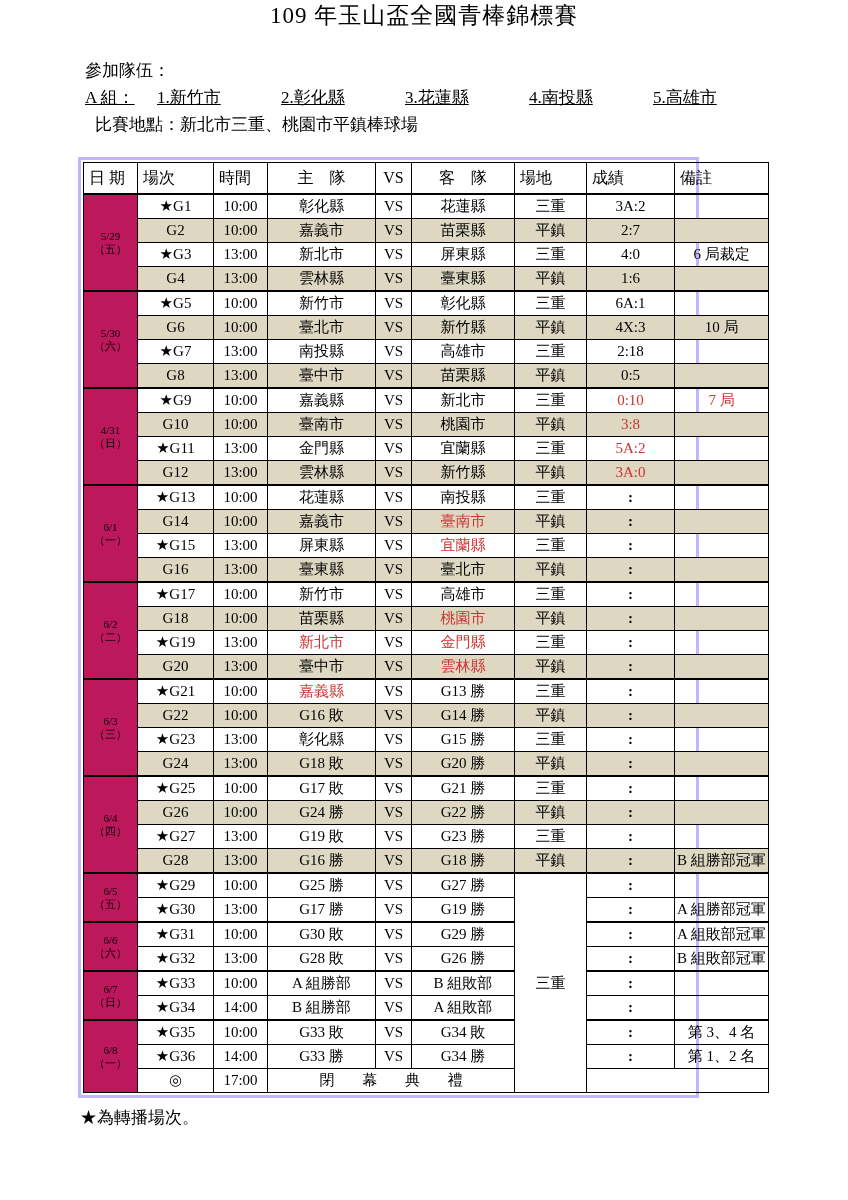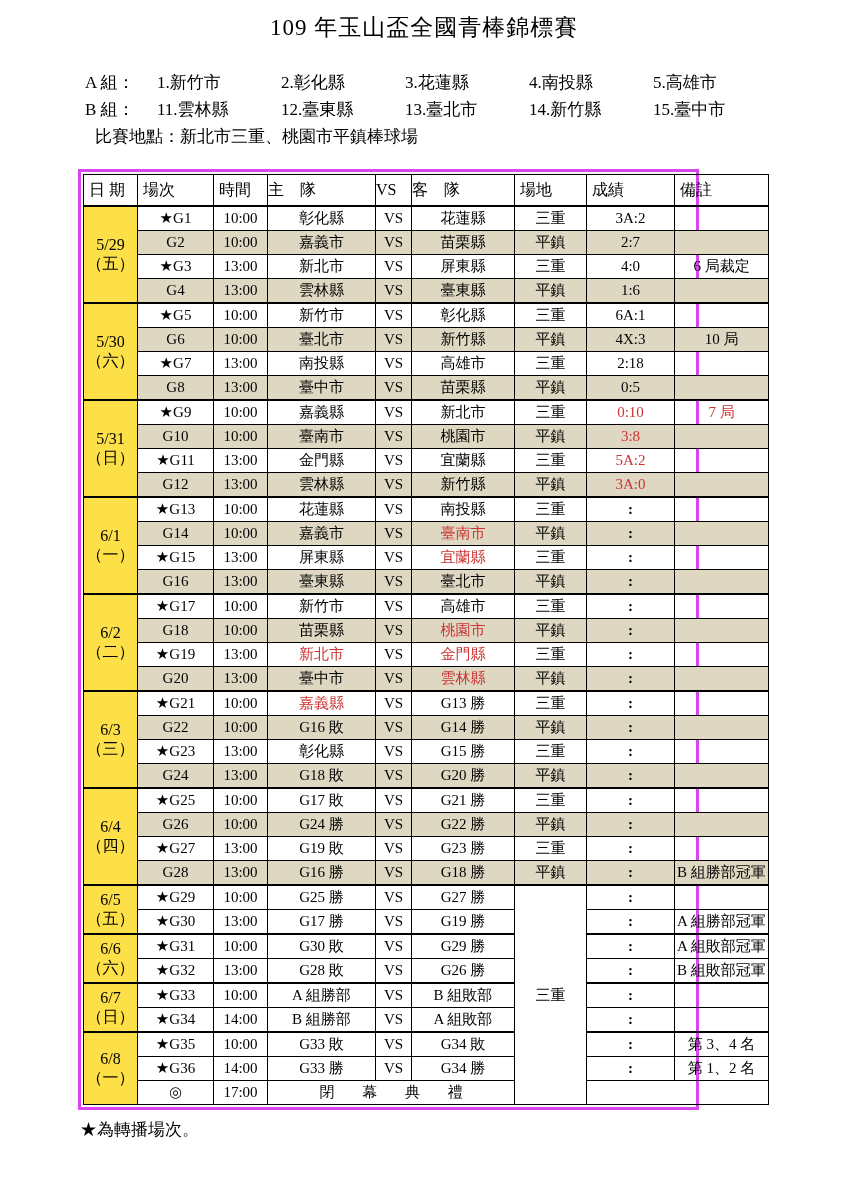--- a/index.html
+++ b/index.html
@@ -3,81 +3,74 @@
 <meta charset="utf-8">
 <style>
   html,body { margin:0; padding:0; }
   body {
     width:848px; height:1200px;
     background:#ffffff; color:#000;
     font-family:"Liberation Serif","DejaVu Serif",serif;
     position:relative; overflow:hidden;
   }
   .title {
-    padding-top:12px; text-align:center;
+    text-align:center;
     font-size:23px; letter-spacing:1px;
   }
   .participants { margin:26px 0 0 85px; font-size:17px; }
   .participants-heading { height:27px; line-height:27px; }
-  .team-row { display:flex; height:27px; line-height:27px; }
+  .team-row { display:flex; height:27px; line-height:27px;text-decoration:underline; }
   .team-label { display:inline-block; width:72px; }
   .team-cell { display:inline-block; width:124px; }
   .venue-line { margin:2px 0 20px 95px; font-size:17px; height:24px; line-height:24px; }
 
   .table-wrap {
     margin:2px 0 0 78px; width:621px;
-    border:3px solid #d946ef; padding:2px; background:#fff;
+    border:3px solid #c4b5fd; padding:2px; background:#fff;
     box-sizing:border-box;
   }
   table.schedule {
     border-collapse:collapse; table-layout:fixed;
     width:100%; font-size:15px;
   }
   .schedule th, .schedule td {
     border:1px solid #000; padding:0;
     overflow:hidden; white-space:pre; vertical-align:middle;
   }
   .schedule th {
     height:30px; font-weight:normal; font-size:16px;
     text-align:left; padding-left:5px;
   }
-  .schedule th.center { text-align:left; padding-left:0; }
+  .schedule th.center { text-align:center; padding-left:0; }
   .schedule td { height:23px; text-align:center; line-height:1.1; }
   tr.shaded td { background:#ded8c2; }
-  td.date-cell { background:#fde047; font-size:16px; }
+  td.date-cell { background:#be185d; font-size:11px; }
   td.date-cell div { line-height:1.15; }
   tr.group-start td, tr.group-start th { border-top:2px solid #000; }
   .schedule thead th { border-bottom:2px solid #000; }
   .red { color:#cc3333; }
   .score-colon { font-weight:bold; }
   td.ceremony-cell { letter-spacing:12px; padding-left:12px; }
   .footnote { margin:8px 0 0 80px; font-size:17px; }
 </style>
 </head>
 <body>
 
 <div class="title">109 年玉山盃全國青棒錦標賽</div>
 
 <div class="participants">
+  <div class="participants-heading">參加隊伍：</div>
   <div>
       <div class="team-row">
         <span class="team-label">A 組：</span>
         <span class="team-cell">1.新竹市</span>
         <span class="team-cell">2.彰化縣</span>
         <span class="team-cell">3.花蓮縣</span>
         <span class="team-cell">4.南投縣</span>
         <span class="team-cell">5.高雄市</span>
-      </div>
-      <div class="team-row">
-        <span class="team-label">B 組：</span>
-        <span class="team-cell">11.雲林縣</span>
-        <span class="team-cell">12.臺東縣</span>
-        <span class="team-cell">13.臺北市</span>
-        <span class="team-cell">14.新竹縣</span>
-        <span class="team-cell">15.臺中市</span>
       </div>
     </div>
 </div>
 
 <div class="venue-line">比賽地點：新北市三重、桃園市平鎮棒球場</div>
 
 <div class="table-wrap">
   <table class="schedule">
     <colgroup>
       <col style="width:54px">
@@ -180,21 +173,21 @@
           <td class="game-cell">G8</td>
           <td>13:00</td>
           <td>臺中市</td>
           <td>VS</td>
           <td>苗栗縣</td>
           <td class="venue-cell">平鎮</td>
           <td>0:5</td>
           <td></td>
         </tr>
         <tr class="group-start">
-          <td class="date-cell" rowspan="4"><div>5/31</div><div>（日）</div></td>
+          <td class="date-cell" rowspan="4"><div>4/31</div><div>（日）</div></td>
           <td class="game-cell">★G9</td>
           <td>10:00</td>
           <td>嘉義縣</td>
           <td>VS</td>
           <td>新北市</td>
           <td class="venue-cell">三重</td>
           <td class="red">0:10</td>
           <td class="red">7 局</td>
         </tr>
         <tr class="shaded">

